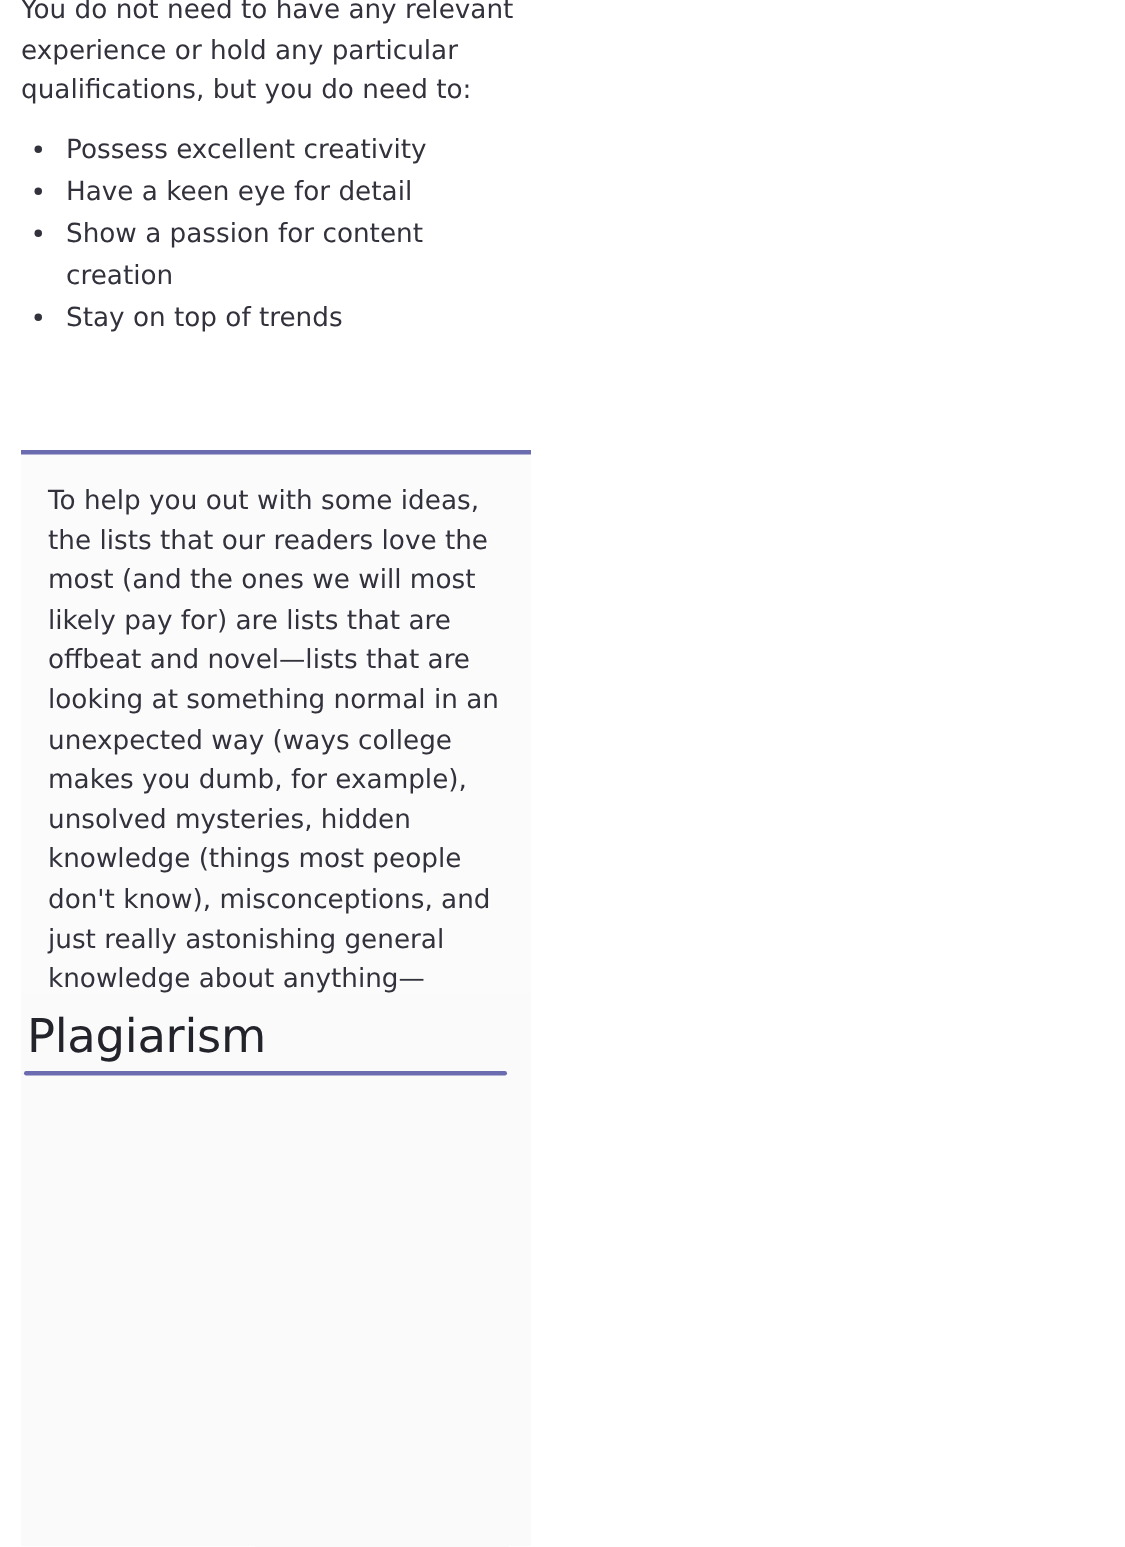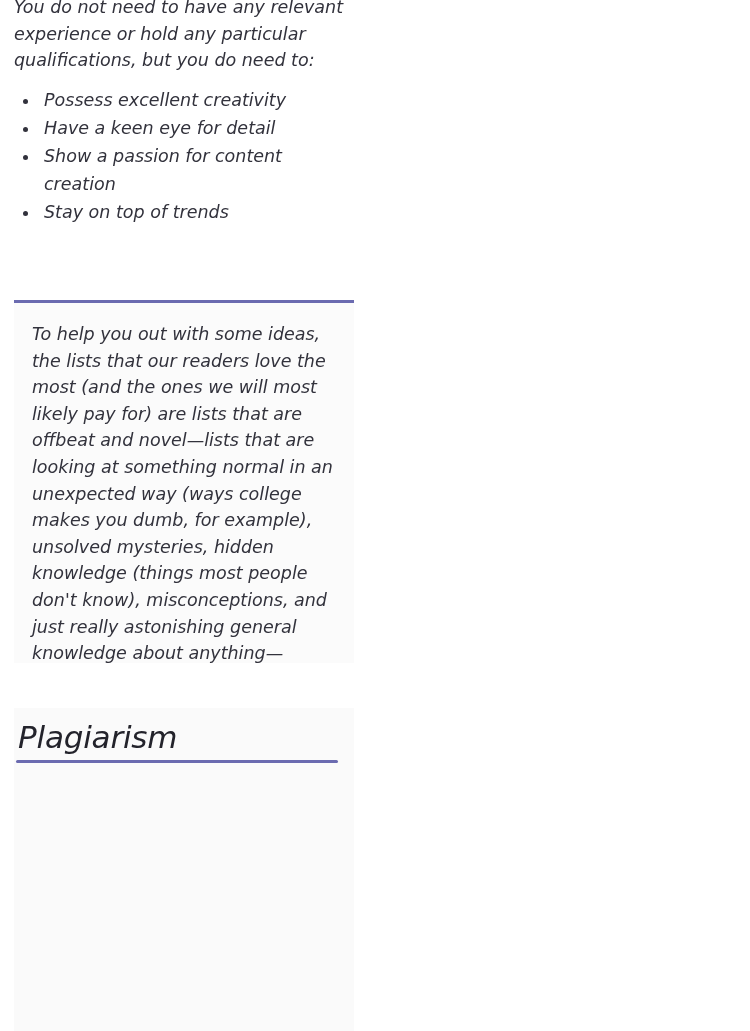--- a/index.html
+++ b/index.html
@@ -18,21 +18,20 @@
   .page {
     position: absolute;
     inset: 0;
     display: flex;
   }
   .col {
     position: relative;
     box-sizing: border-box;
     height: 1031px;
     overflow: hidden;
-    font-style: italic;
   }
   .col-left {
     width: 375px;
     padding: 0;
   }
   .col-right {
     width: 375px;
     padding: 0;
   }
   
@@ -87,21 +86,21 @@
     background: #fbfbfb;
     border-top: 3px solid #6b6bb0;
     overflow: hidden;
   }
   .l-card-1 .inner {
     padding: 18px 18px 0 18px;
   }
   .l-card-2 {
     position: absolute;
     left: 14px;
-    top: 708px;
+    top: 662px;
     width: 340px;
     bottom: 0;
     background: #fafafa;
     overflow: hidden;
   }
   .l-card-2 .inner {
     padding: 12px 16px 0 2px;
   }
   .l-card-2 .section-title {
     padding-left: 2px;

